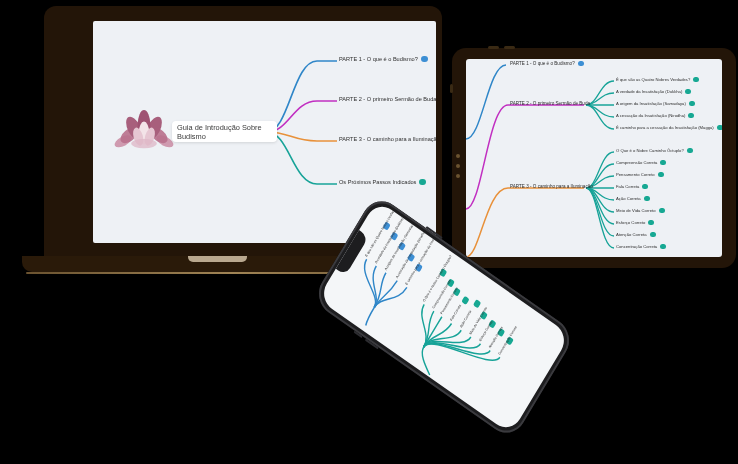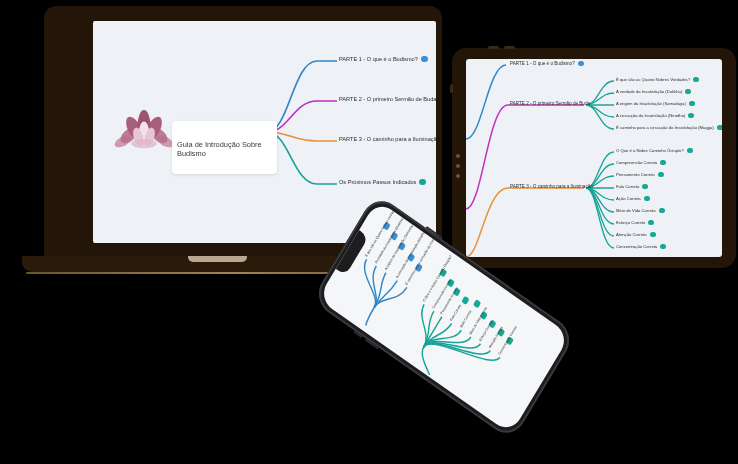--- a/index.html
+++ b/index.html
@@ -84,21 +84,21 @@
                 <ellipse cx="67" cy="44" rx="11" ry="22" fill="#a85f7c" transform="rotate(26 67 44)"></ellipse>
                 <ellipse cx="50" cy="38" rx="11" ry="26" fill="#9f5272"></ellipse>
                 <ellipse cx="50" cy="52" rx="9" ry="20" fill="#f3e3e8"></ellipse>
                 <ellipse cx="40" cy="58" rx="8" ry="16" fill="#e6c6d2" transform="rotate(-16 40 58)"></ellipse>
                 <ellipse cx="60" cy="58" rx="8" ry="16" fill="#e6c6d2" transform="rotate(16 60 58)"></ellipse>
                 <ellipse cx="50" cy="70" rx="22" ry="8" fill="#ddb6c6" opacity=".75"></ellipse>
               </g>
             </svg>
           </div>
 
-          <div class="root-box" style="left:79px;top:100px;width:95px;height:21px;font-size:7.4px;padding:16px 5px;align-items:flex-end;">
+          <div class="root-box" style="left:79px;top:100px;width:95px;height:21px;font-size:7.4px;padding:0 5px;">
             <span>Guia de Introdução Sobre Budismo</span>
           </div>
 
           <div class="node" style="left:246px;top:35px;font-size:5.6px;">
             <span>PARTE 1 - O que é o Budismo?</span>
             <span class="badge" style="width:7px;height:6px;background:#3d8fd4;"></span>
           </div>
           <div class="node" style="left:246px;top:75px;font-size:5.6px;">
             <span>PARTE 2 - O primeiro Sermão de Buda</span>
 

